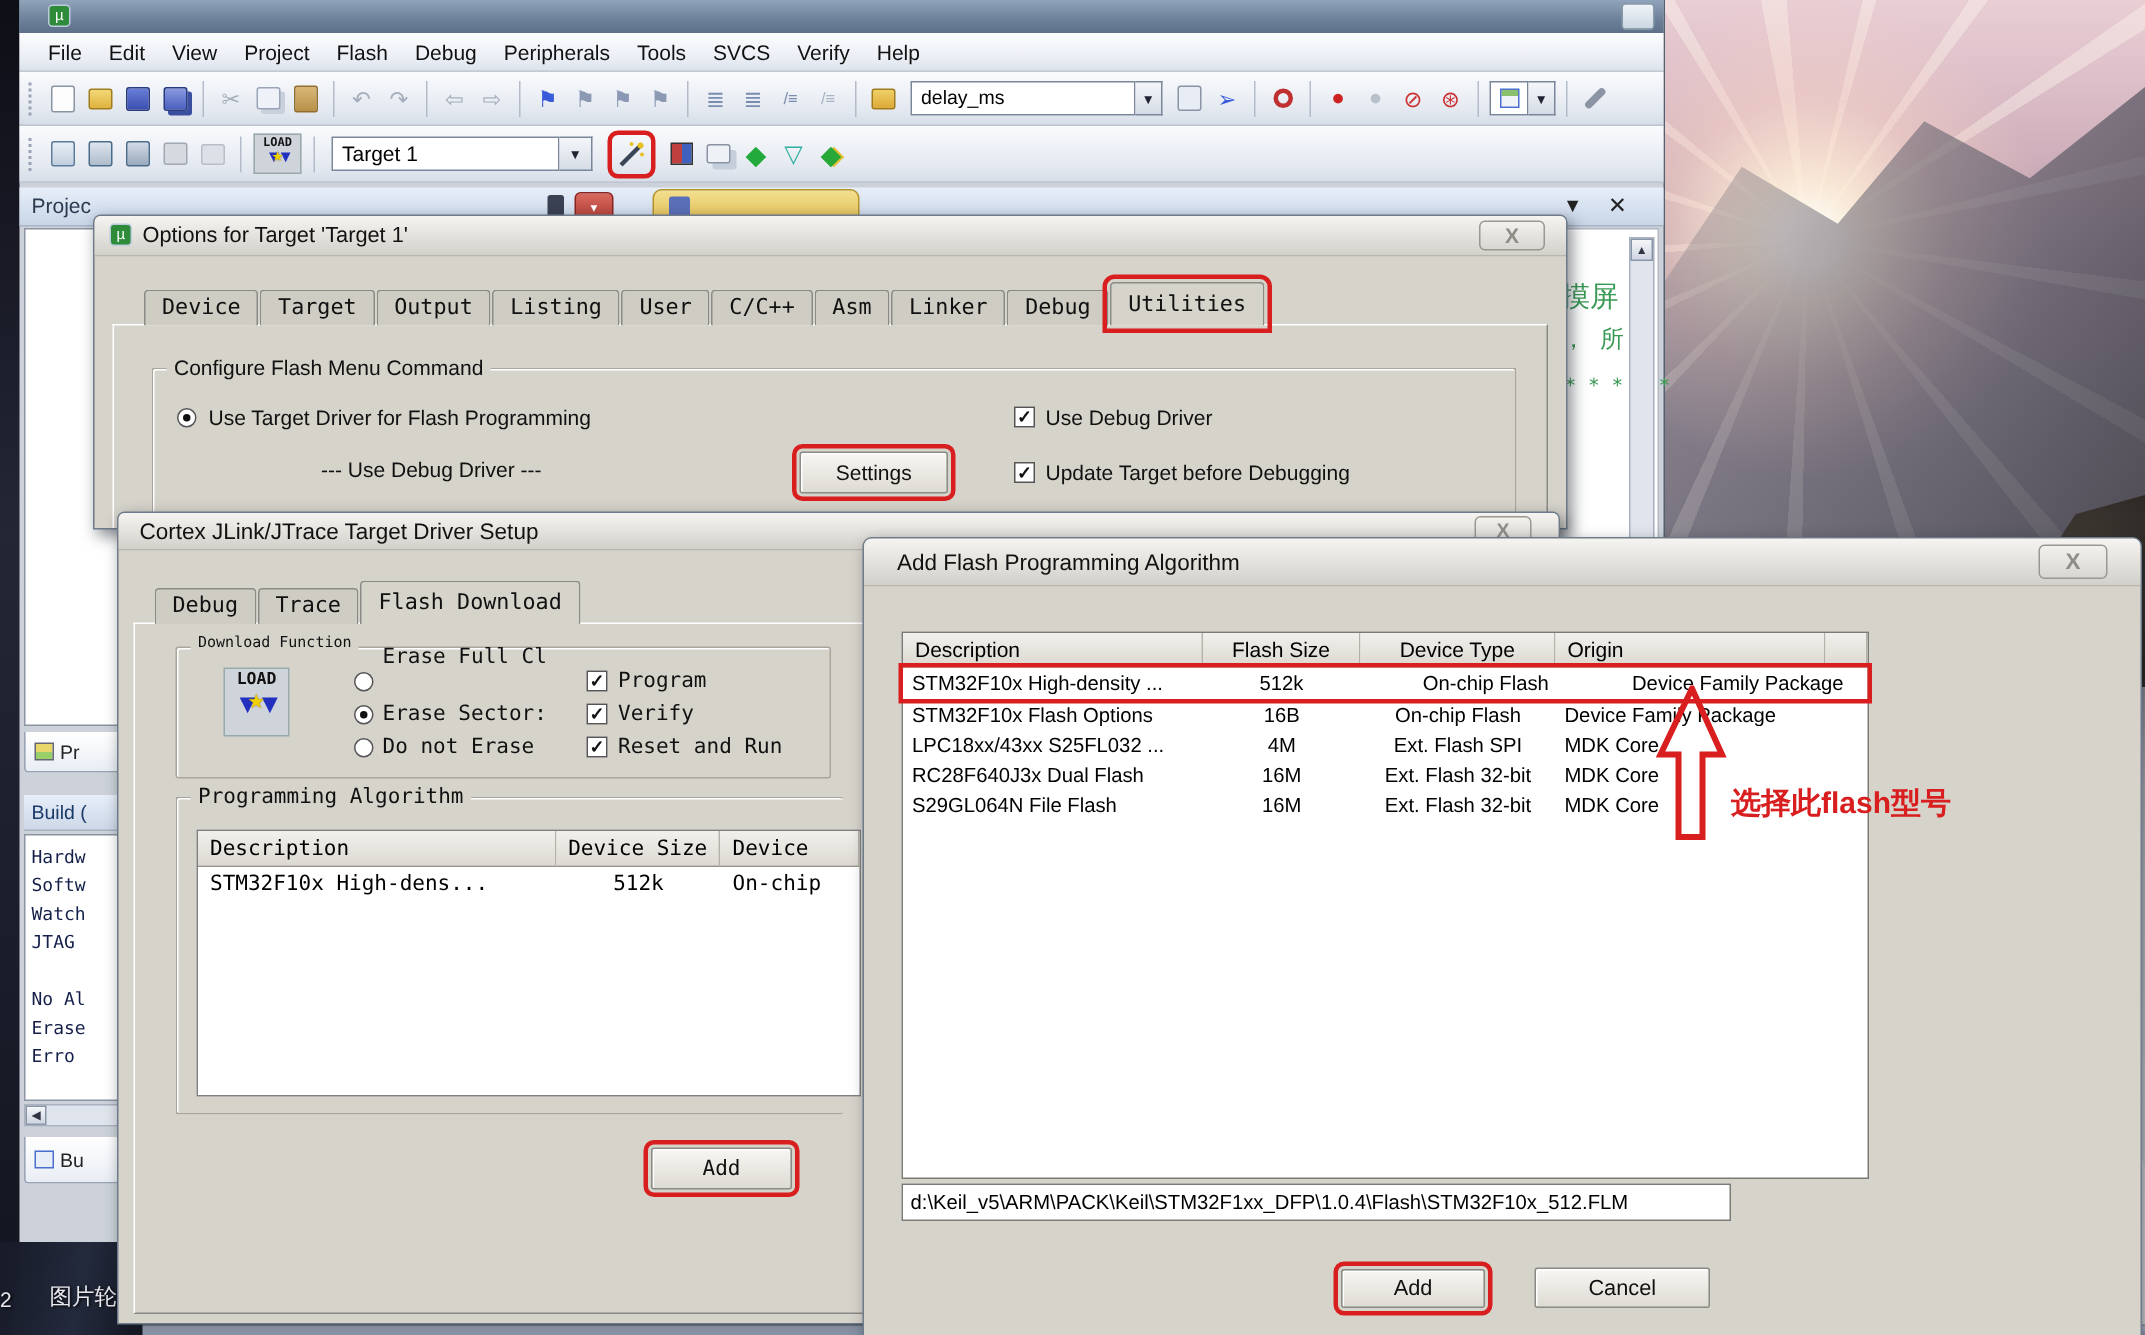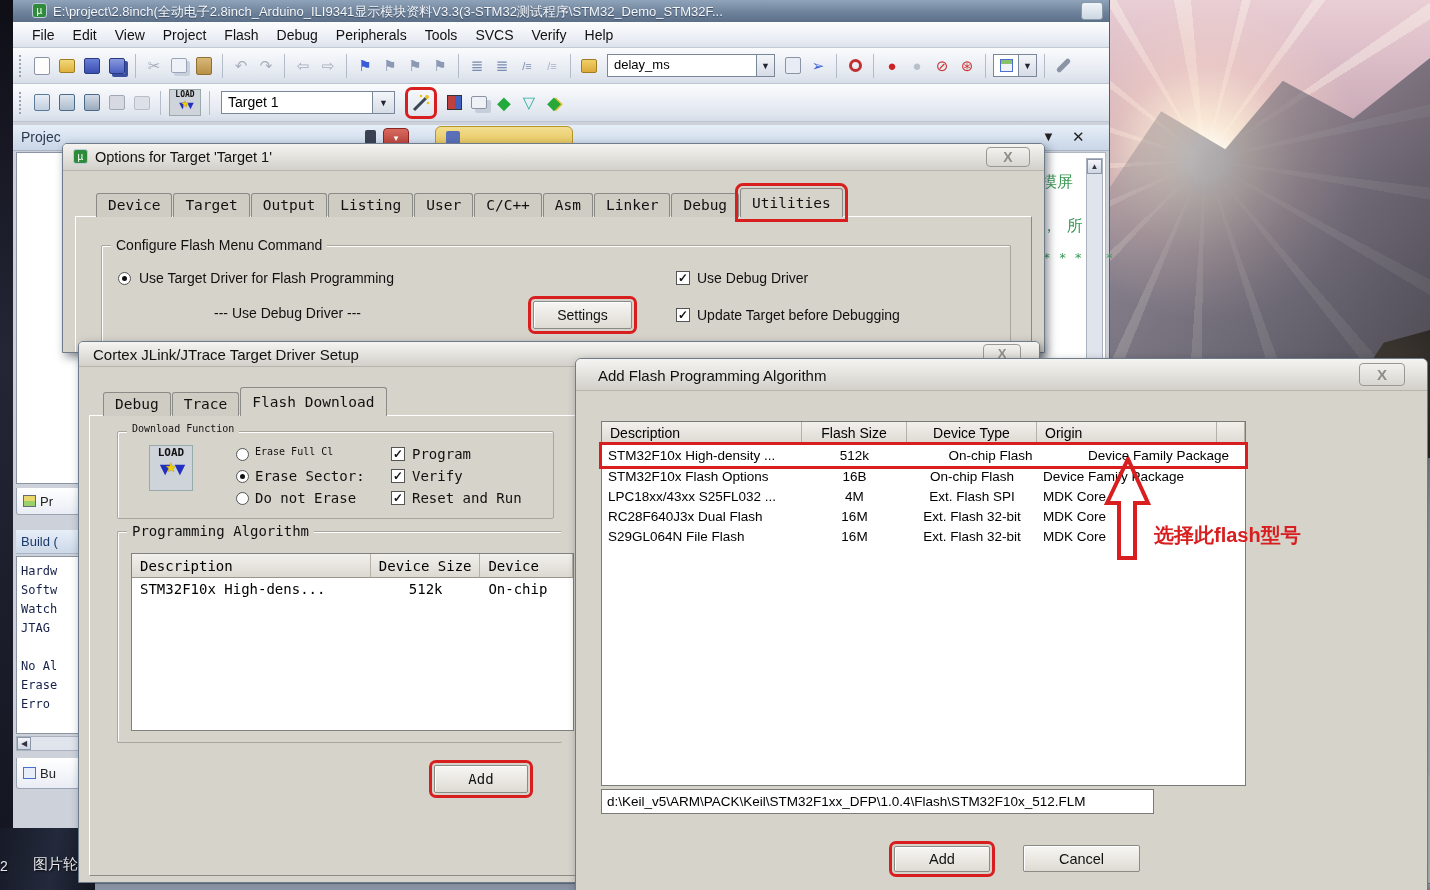--- a/index.html
+++ b/index.html
@@ -115,21 +115,20 @@
   <div class="dark-left"></div>
   <div class="dark-bl">
     <div class="desk-label">图片轮</div>
     <div class="desk-label2">2</div>
   </div>
   <div class="taskstrip"></div>
 
   <div class="keil">
     <div class="titlebar">
       <span class="keil-ico">µ</span>
-      <span class="t">E:\project\2.8inch(全动电子2.8inch_Arduino_ILI9341显示模块资料V3.3(3-STM32测试程序\STM32_Demo_STM32F...</span>
       <span class="tb-btn-part"></span>
     </div>
 
     <div class="menubar">
       <span>File</span>
       <span>Edit</span>
       <span>View</span>
       <span>Project</span>
       <span>Flash</span>
       <span>Debug</span>
@@ -268,21 +267,21 @@
     </div>
     <div class="dkico"></div>
     <div class="redsm">▾</div>
     <div class="edtab">
         <i></i>
       </div>
 
     <div class="whitebox" style="position:absolute;left:3px;top:152px;width:82px;height:332px;"></div>
 
     <div class="whitebox" style="position:absolute;left:1004px;top:152px;width:89px;height:583px;border-color:#b0b8c4;"></div>
-    <div class="greenln" style="left:1028px;top:172px;font-size:16px;">摸屏</div>
+    <div class="greenln" style="left:1028px;top:185px;font-size:19px;">摸屏</div>
     <div class="greenln" style="left:1028px;top:216px;font-size:16px;">，  所</div>
     <div class="greenln" style="left:1030px;top:250px;font-size:13px;">* * * * *</div>
     <div class="scroll" style="position:absolute;left:1073px;top:158px;width:17px;height:572px;">
       <div class="sbtn" style="width:15px;height:15px;">▲</div>
     </div>
 
     <div class="sidetab" style="left:3px;top:488px;width:80px;height:27px;">
       <span class="minitbl"></span>
       <span>Pr</span>
     </div>
@@ -353,21 +352,21 @@
     </div>
 
     <div class="groupbox" style="left:38px;top:89px;width:437px;height:88px;"></div>
     <div class="grouplabel mono" style="left:48px;top:81px;font-size:10px;">Download Function</div>
     <div class="loadico" style="position:absolute;left:70px;top:103px;width:44px;height:46px;">
       <div class="lt" style="font-size:11px;">LOAD</div>
       <div class="ar" style="font-size:18px;">▼▼</div>
       <span class="st" style="font-size:13px;left:15px;top:14px;">★</span>
     </div>
     <div class="rdo" style="left:157px;top:106px;"></div>
-    <div class="lbl mono" style="left:176px;top:104px;font-size:10px;">Erase Full Cl</div>
+    <div class="lbl mono" style="left:176px;top:88px;font-size:14px;">Erase Full Cl</div>
     <div class="rdo sel" style="left:157px;top:128px;"></div>
     <div class="lbl mono" style="left:176px;top:126px;font-size:14px;">Erase Sector:</div>
     <div class="rdo" style="left:157px;top:150px;"></div>
     <div class="lbl mono" style="left:176px;top:148px;font-size:14px;">Do not Erase</div>
     <div class="cbx" style="left:312px;top:105px;">✓</div>
     <div class="lbl mono" style="left:333px;top:104px;font-size:14px;">Program</div>
     <div class="cbx" style="left:312px;top:127px;">✓</div>
     <div class="lbl mono" style="left:333px;top:126px;font-size:14px;">Verify</div>
     <div class="cbx" style="left:312px;top:149px;">✓</div>
     <div class="lbl mono" style="left:333px;top:148px;font-size:14px;">Reset and Run</div>

